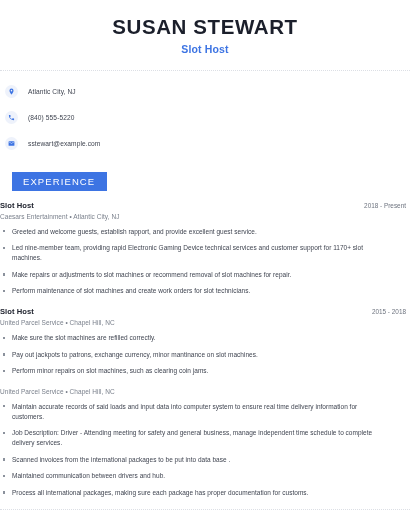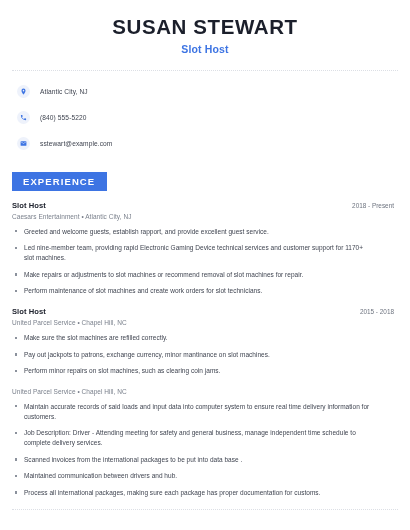--- a/index.html
+++ b/index.html
@@ -10,21 +10,21 @@
     background: #ffffff;
     font-family: "Liberation Sans", sans-serif;
     overflow: hidden;
   }
 
   .page {
     width: 410px;
     height: 428px;
     background: #ffffff;
     position: relative;
-    padding: 0 12px;
+    padding: 0 0;
   }
 
   
   .header {
     padding-top: 16px;
     text-align: center;
   }
   .full-name {
     font-size: 20.5px;
     font-weight: bold;
@@ -77,23 +77,24 @@
 
   
   .section {
     margin-top: 18px;
   }
   .section-badge {
     display: inline-block;
     background: #3d74e3;
     color: #ffffff;
     font-size: 9.5px;
-    font-weight: bold;
+    font-weight: normal;
     letter-spacing: 1.1px;
     padding: 4px 12px 4px 11px;
+    margin-left: 12px;
   }
 
   
   .exp-list { margin-top: 10px; }
   .exp-item { margin-bottom: 11px; }
   .exp-head {
     display: flex;
     align-items: baseline;
     justify-content: space-between;
   }

